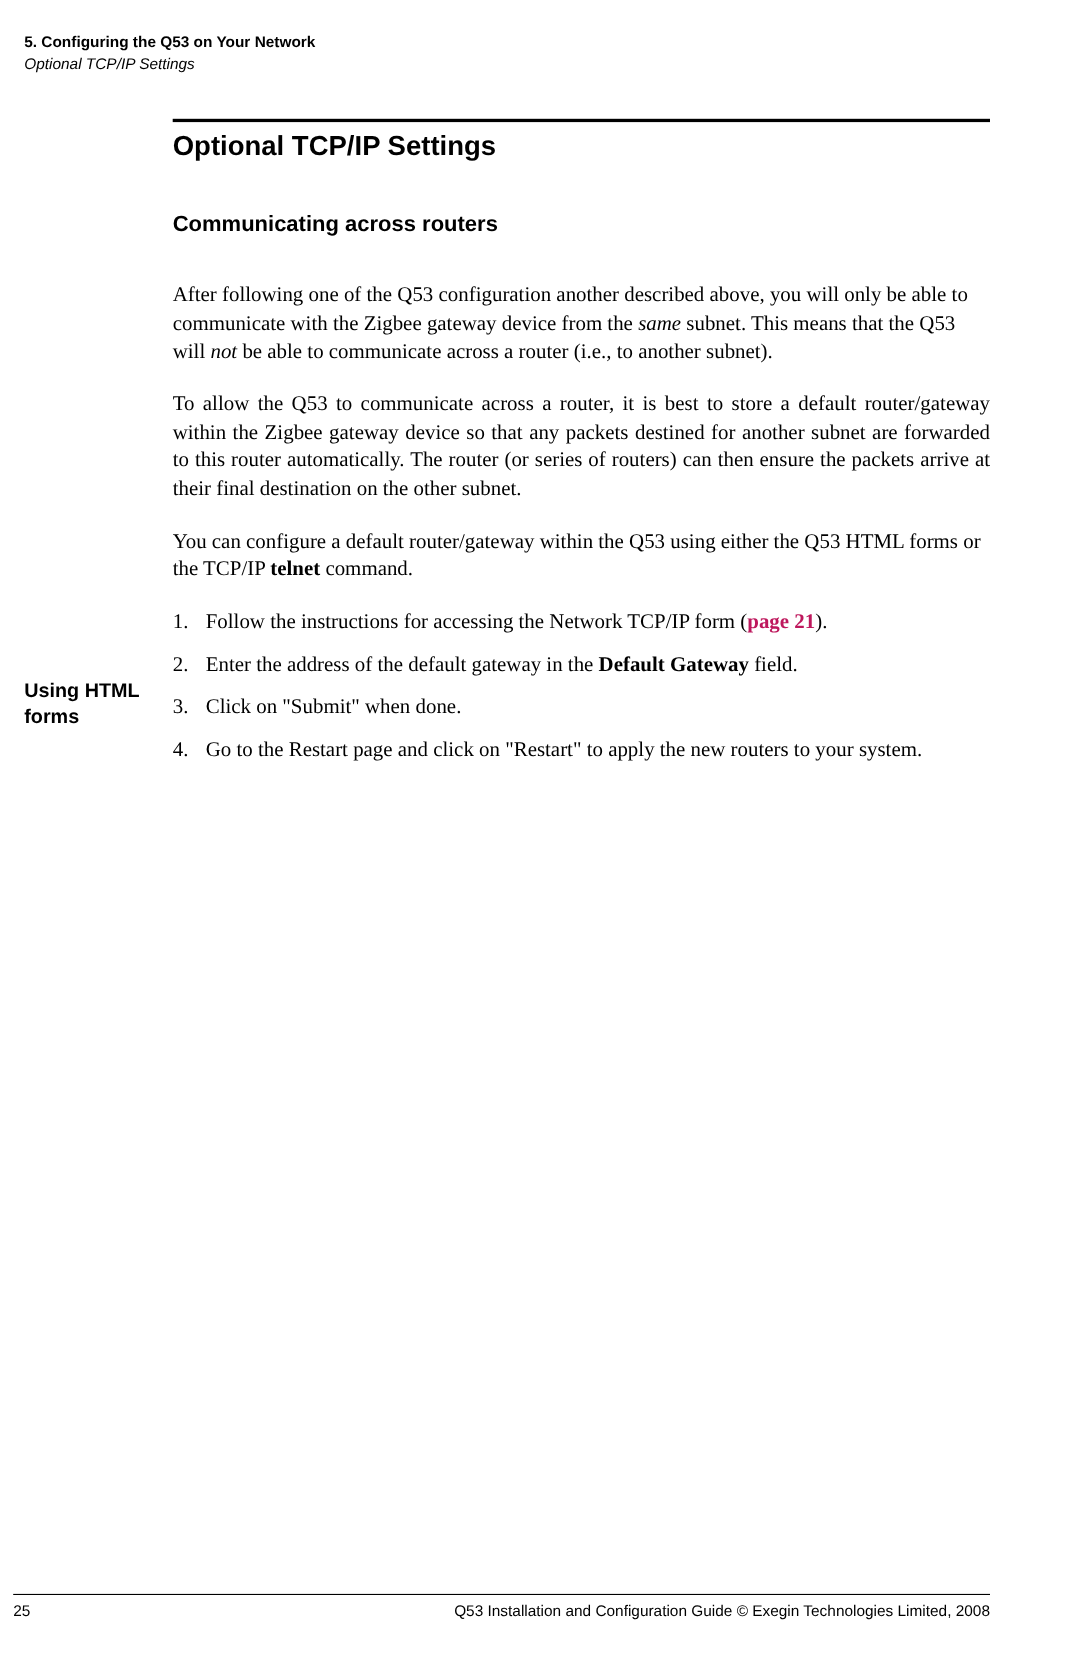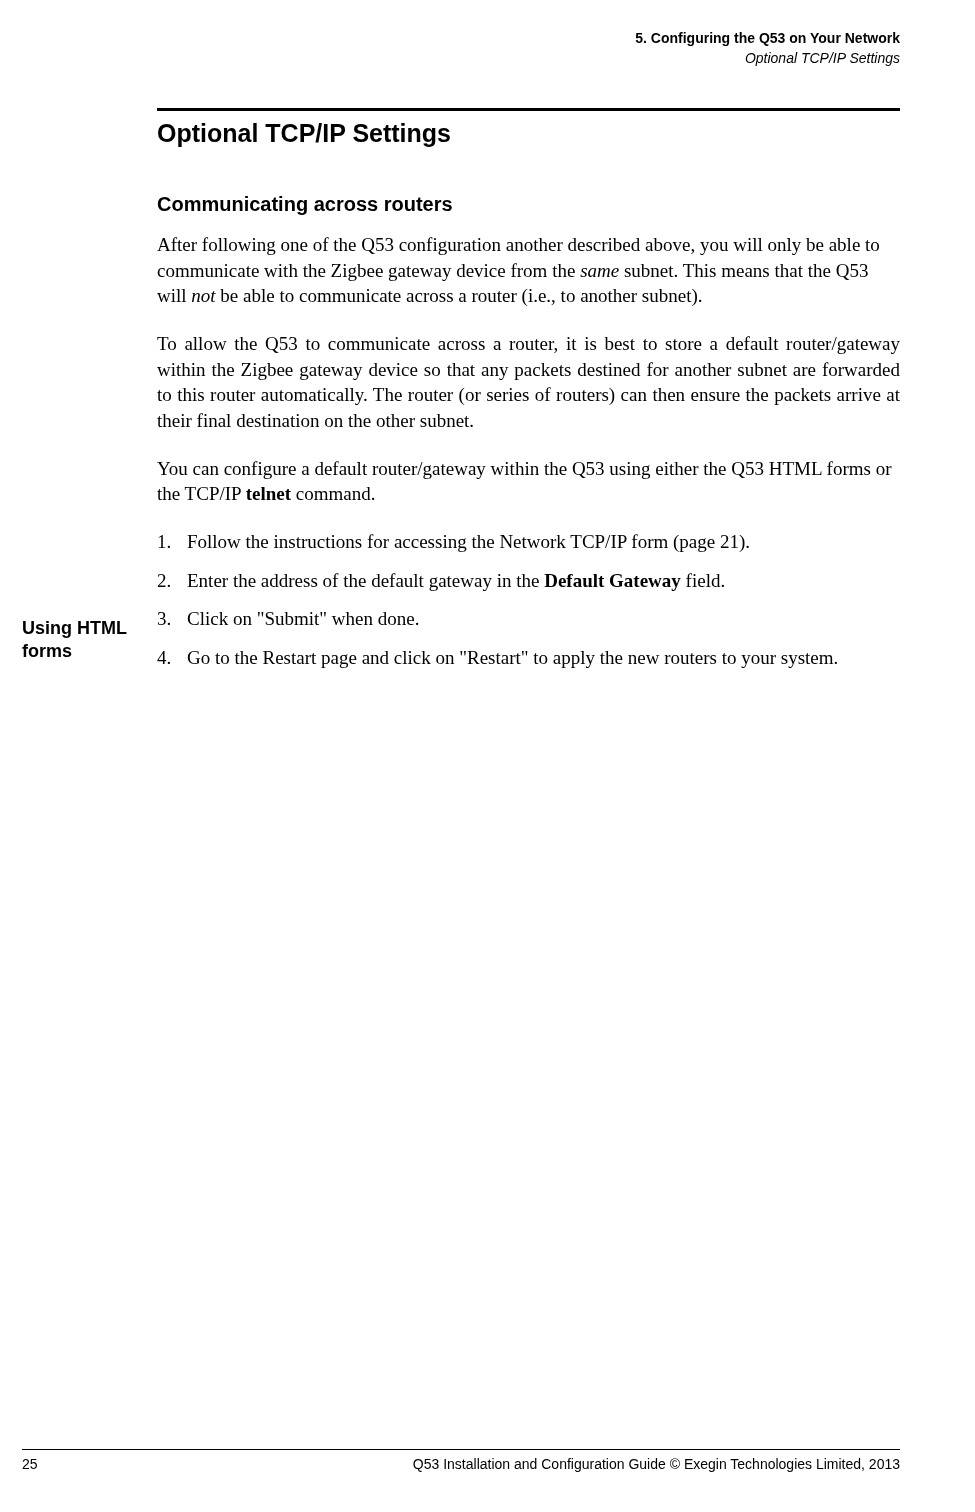--- a/index.html
+++ b/index.html
@@ -12,21 +12,20 @@
       height: 1512px;
       font-family: 'Times New Roman', Times, serif;
       background: white;
       position: relative;
       padding: 29px 75px 0 22px;
     }
     .header {
       font-family: Arial, Helvetica, sans-serif;
       font-size: 14px;
       line-height: 1.4;
-      text-align: right;
     }
     .header-title {
       font-weight: bold;
     }
     .header-subtitle {
       font-style: italic;
     }
     .content {
       margin-left: 135px;
       margin-top: 40px;
@@ -38,21 +37,21 @@
     .section-heading {
       font-family: Arial, Helvetica, sans-serif;
       font-weight: bold;
       font-size: 25px;
       margin-bottom: 45px;
     }
     .subsection-heading {
       font-family: Arial, Helvetica, sans-serif;
       font-weight: bold;
       font-size: 20px;
-      margin-bottom: 16px;
+      margin-bottom: 40px;
     }
     .para {
       font-size: 19px;
       line-height: 1.35;
       margin-bottom: 22px;
       text-align: left;
     }
     .italic {
       font-style: italic;
     }
@@ -77,26 +76,27 @@
       margin-bottom: 13px;
     }
     .list-num {
       width: 30px;
       flex-shrink: 0;
     }
     .list-text {
       flex: 1;
     }
     .link {
-      color: #000000;
+      color: #be185d;
+      font-weight: bold;
     }
     .footer {
       position: absolute;
       bottom: 40px;
-      left: 22px;
+      left: 12px;
       right: 75px;
       border-top: 1px solid black;
       padding-top: 6px;
       font-family: Arial, Helvetica, sans-serif;
       font-size: 14px;
       display: flex;
       justify-content: space-between;
     }
     .footer-right {
       white-space: nowrap;
@@ -147,14 +147,14 @@
     </div>
     <div class="list-item">
       <div class="list-num">4.</div>
       <div class="list-text">Go to the Restart page and click on "Restart" to apply the new routers to your system.</div>
     </div>
   </div>
 </div>
 
 <div class="footer">
   <span>25</span>
-  <span class="footer-right">Q53 Installation and Configuration Guide  © Exegin Technologies Limited, 2013</span>
+  <span class="footer-right">Q53 Installation and Configuration Guide  © Exegin Technologies Limited, 2008</span>
 </div>
 
 </body></html>

